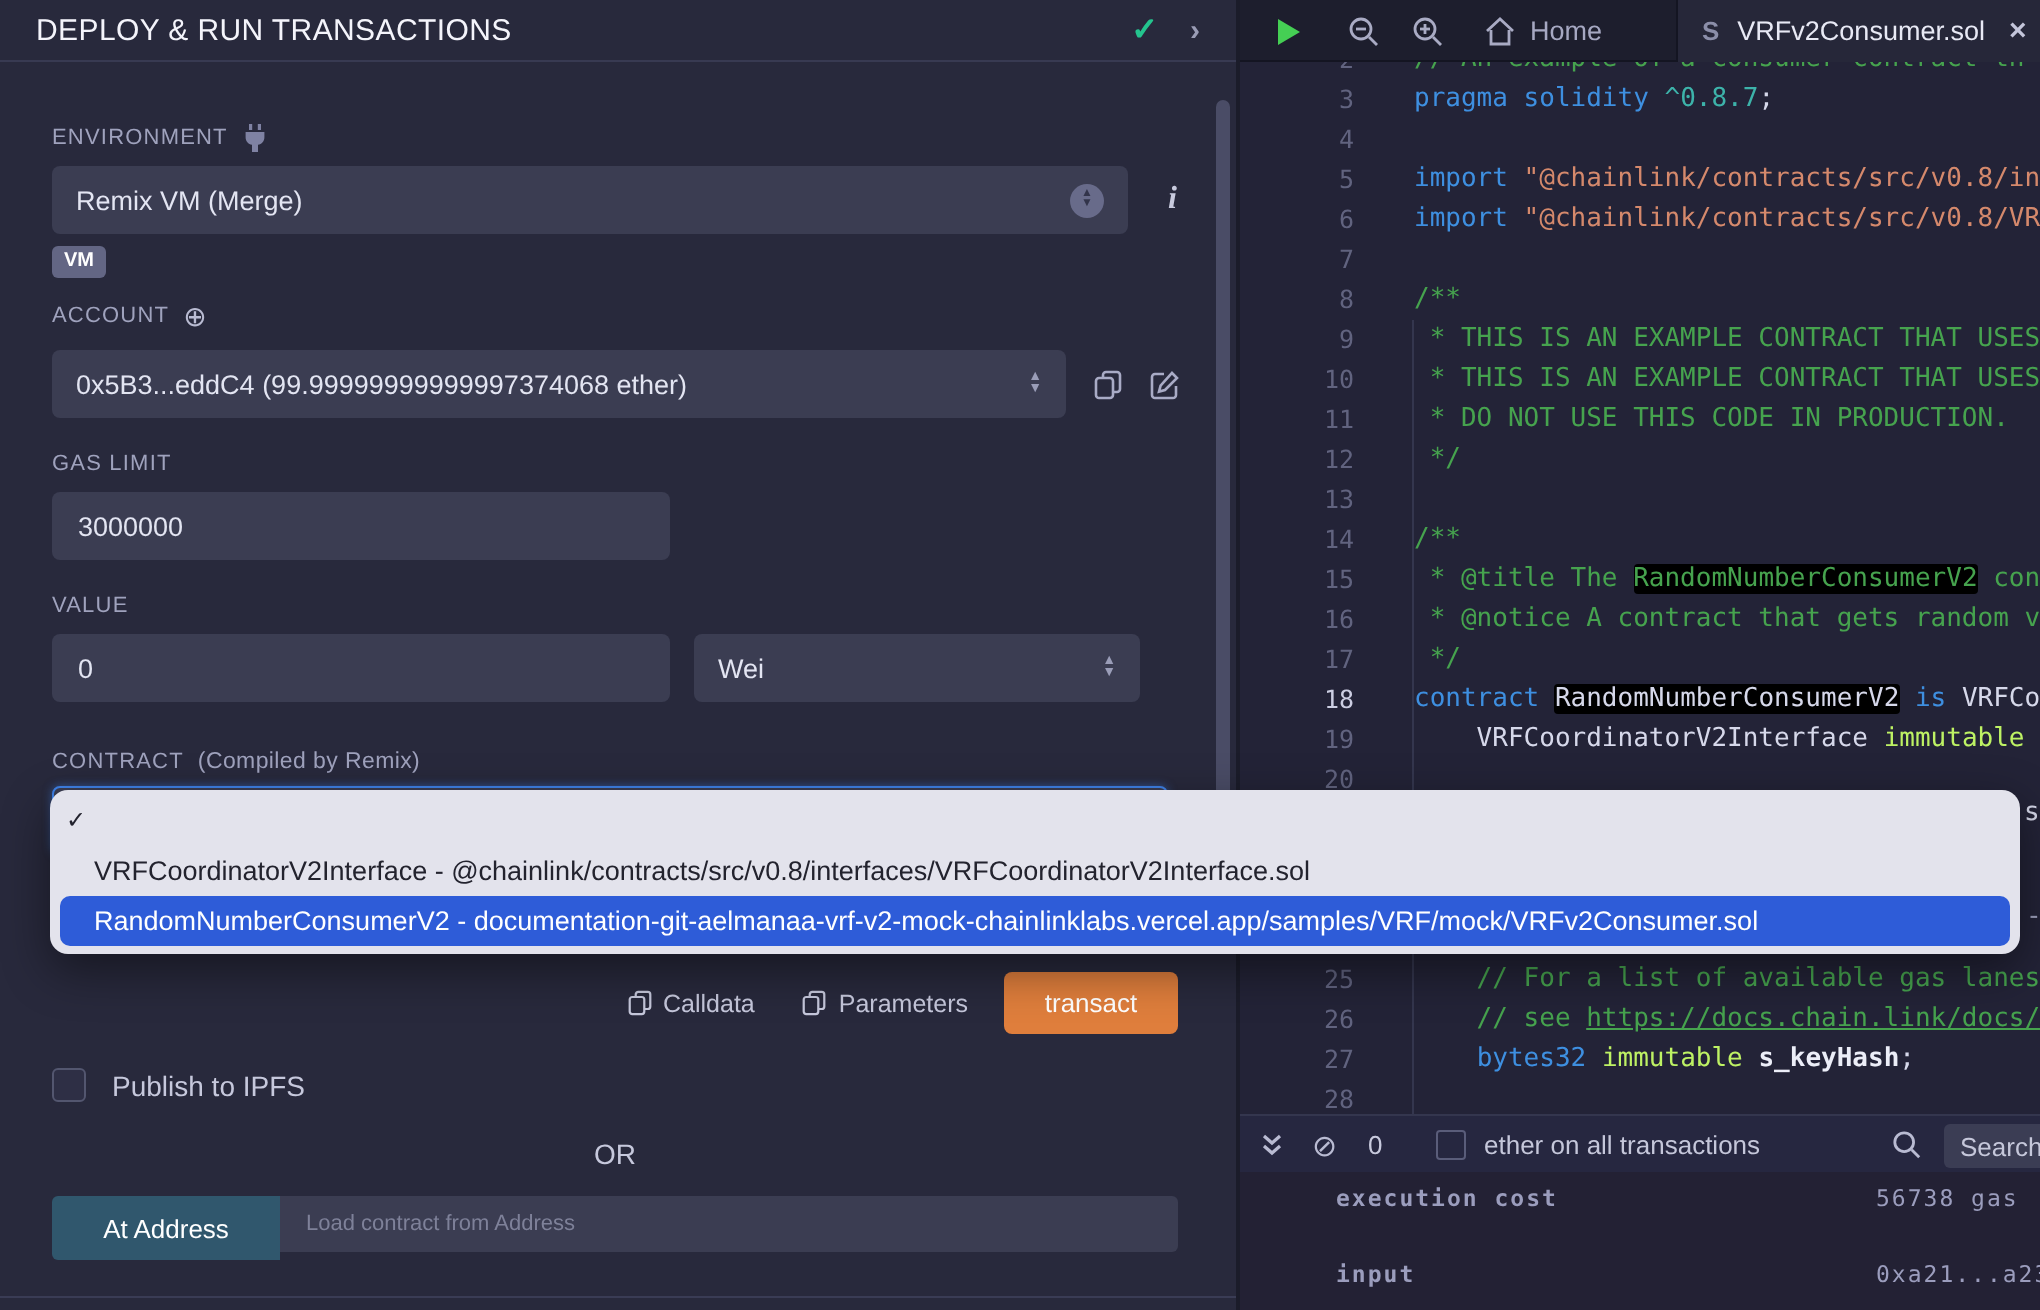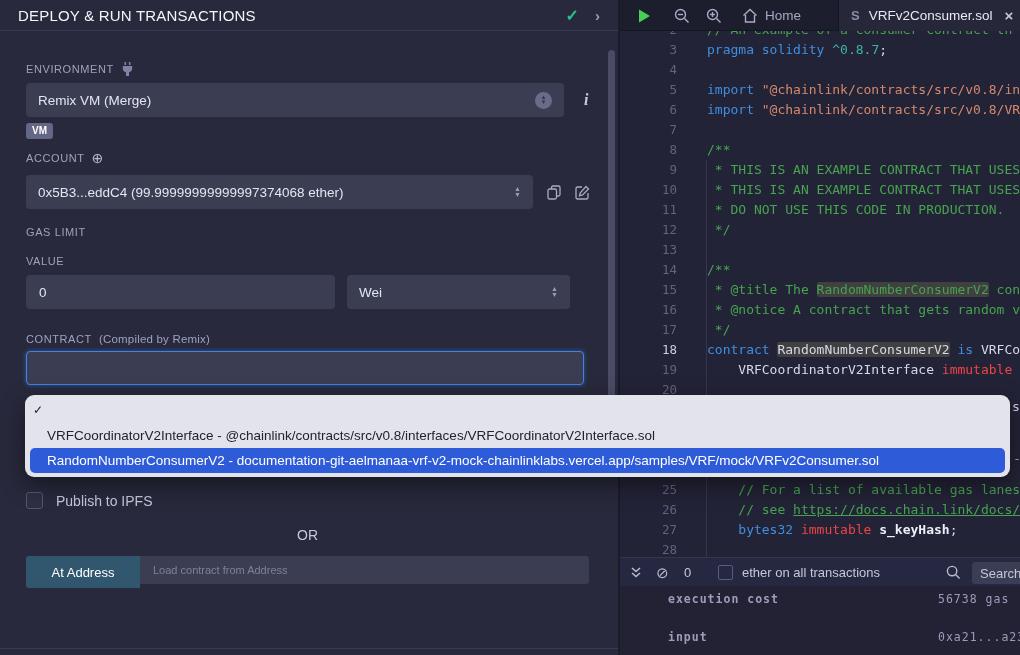--- a/index.html
+++ b/index.html
@@ -57,23 +57,23 @@
                      background:#4a4c66; border-radius:4px; }
 
   
   #editor { position:absolute; left:620px; top:0; width:400px; height:655px; background:#232337; }
   #code-layer { position:absolute; left:0; top:20px; width:400px; height:537px; overflow:hidden; z-index:1; }
   .cline { height:20px; line-height:20px; display:flex; font-family:"DejaVu Sans Mono",monospace; }
   .gut { width:57px; text-align:right; font-size:12.5px; color:#61637f; flex:none; }
   .gut.active { color:#cccee2; }
   .ctxt { margin-left:30px; white-space:pre; font-size:13px; color:#d6d8ea; }
   .tk-c { color:#46a34e; } .tk-k { color:#3e8fe0; } .tk-s { color:#d5896c; }
-  .tk-n { color:#3db3aa; } .tk-i { color:#d6d8ea; } .tk-d { color:#ef4444; }
+  .tk-n { color:#3db3aa; } .tk-i { color:#d6d8ea; } .tk-d { color:#bef264; }
   .tk-v { color:#eceef8; font-weight:bold; } .tk-p { color:#d6d8ea; }
-  .tk-h { background:#404040; border-radius:2px; }
+  .tk-h { background:#000000; border-radius:2px; }
   .tk-u { text-decoration:underline; }
   #indent-guide { position:absolute; left:86px; top:140px; height:417px; width:1px; background:#34364e; }
 
   #tabbar { position:absolute; left:0; top:0; width:400px; height:31px; background:#1d1e2d;
             border-bottom:1px solid #141522; z-index:5; }
   .tb-icon { position:absolute; top:0; height:31px; display:flex; align-items:center; cursor:pointer; }
   #home-label { font-size:13.5px; color:#a6a8c2; margin-left:7px; }
   #active-tab { position:absolute; left:218px; top:0; height:31px; right:-20px; background:#262739;
                 border-left:1px solid #141522; display:flex; align-items:center; padding-left:12px;
                 cursor:pointer; }
@@ -162,20 +162,21 @@
         <svg width="15" height="15" viewBox="0 0 15 15" fill="none" stroke="#a9abc6" stroke-width="1.3">
             <path d="M13 8v4.5A1.5 1.5 0 0 1 11.5 14h-9A1.5 1.5 0 0 1 1 12.5v-9A1.5 1.5 0 0 1 2.5 2H7"></path>
             <path d="M11 1.5 13.5 4 7.5 10l-3 .8.8-3z"></path>
           </svg>
       </span>
     </div>
 
     <div class="flabel" style="margin-top:17px;">
       <span>GAS LIMIT</span>
     </div>
+    <input class="txt" style="margin-top: 8px; width: 309px;" value="3000000">
 
     <div class="flabel" style="margin-top:17px;">
       <span>VALUE</span>
     </div>
     <div class="row" style="margin-top:8px;">
       <input class="txt" style="width: 309px;" value="0">
       <div class="ctl" style="width:223px; margin-left:12px;">
         <span>Wei</span>
         <span class="sel-carets">
             <span>▲</span>

